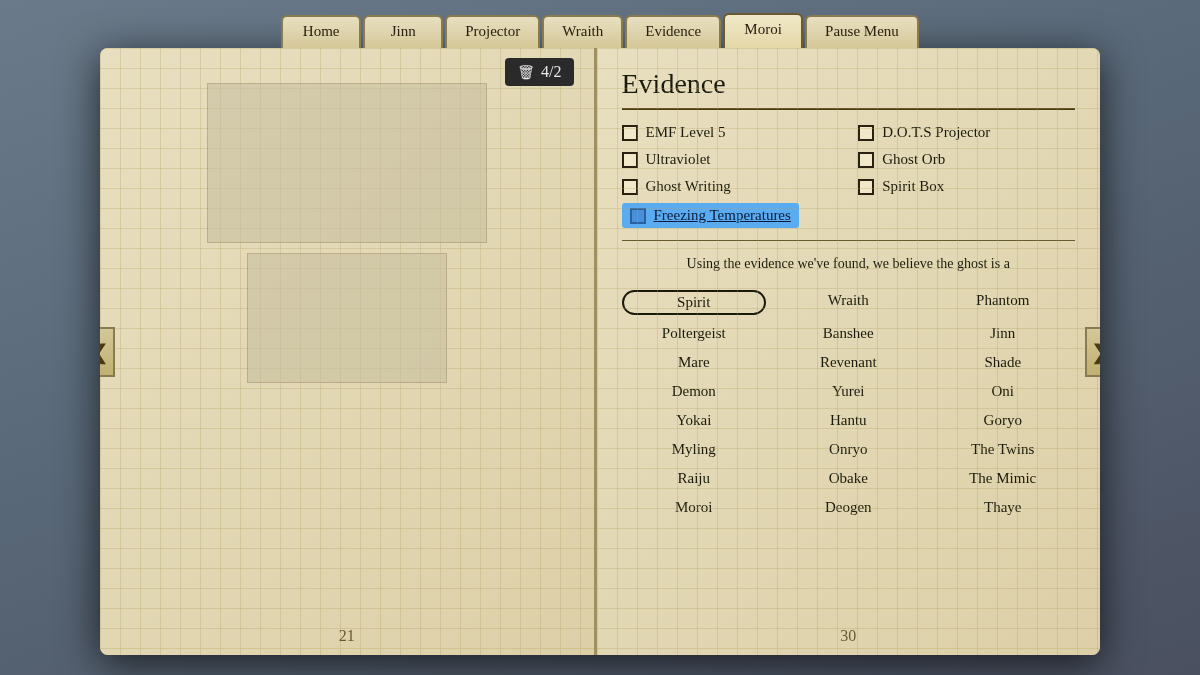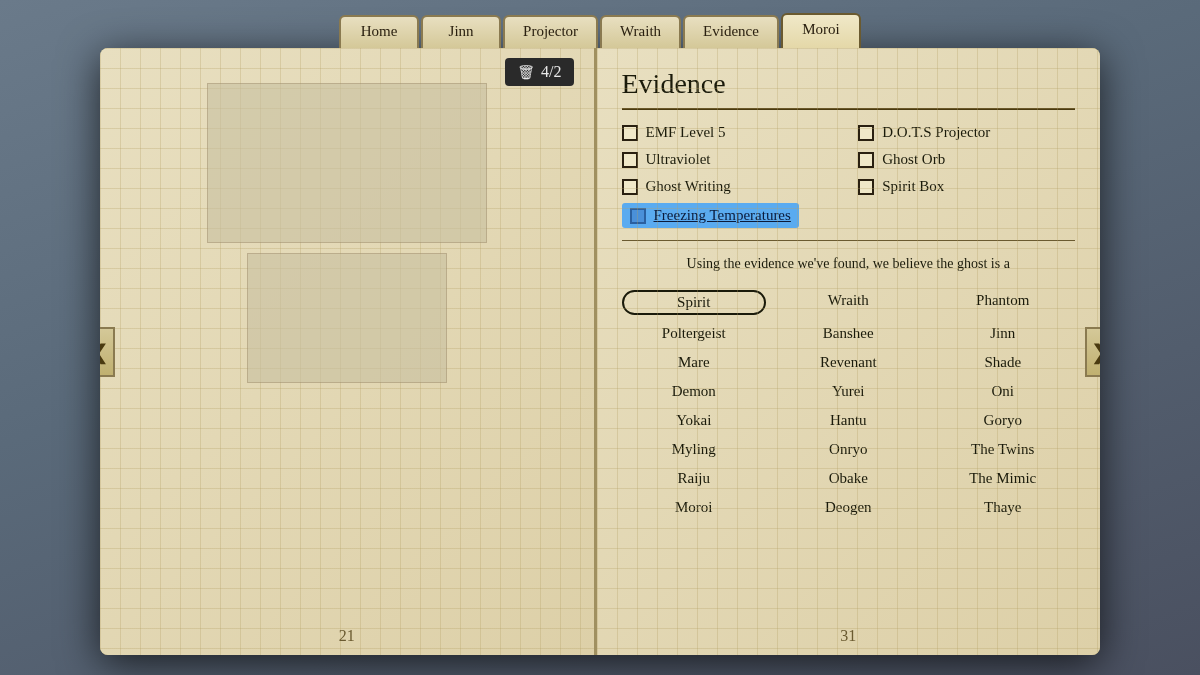--- a/index.html
+++ b/index.html
@@ -299,20 +299,21 @@
 
 <div class="bg"></div>
 
 <nav class="nav-bar">
   <div class="nav-tab">Home</div>
   <div class="nav-tab">Jinn</div>
   <div class="nav-tab">Projector</div>
   <div class="nav-tab">Wraith</div>
   <div class="nav-tab">Evidence</div>
   <div class="nav-tab active">Moroi</div>
+  <div class="nav-tab">Pause Menu</div>
 </nav>
 
 <div class="book">
 
   <div class="book-left">
 
     <div class="page-arrow left">❮</div>
 
     <div class="trash-counter">
       <span class="trash-icon">🗑</span>
@@ -390,16 +391,16 @@
         <div class="ghost-name">Onryo</div>
         <div class="ghost-name">The Twins</div>
         <div class="ghost-name">Raiju</div>
         <div class="ghost-name">Obake</div>
         <div class="ghost-name">The Mimic</div>
         <div class="ghost-name">Moroi</div>
         <div class="ghost-name">Deogen</div>
         <div class="ghost-name">Thaye</div>
       </div>
 
-    <div class="page-num page-num-right">31</div>
+    <div class="page-num page-num-right">30</div>
   </div>
 
 </div>
 
 </body></html>

